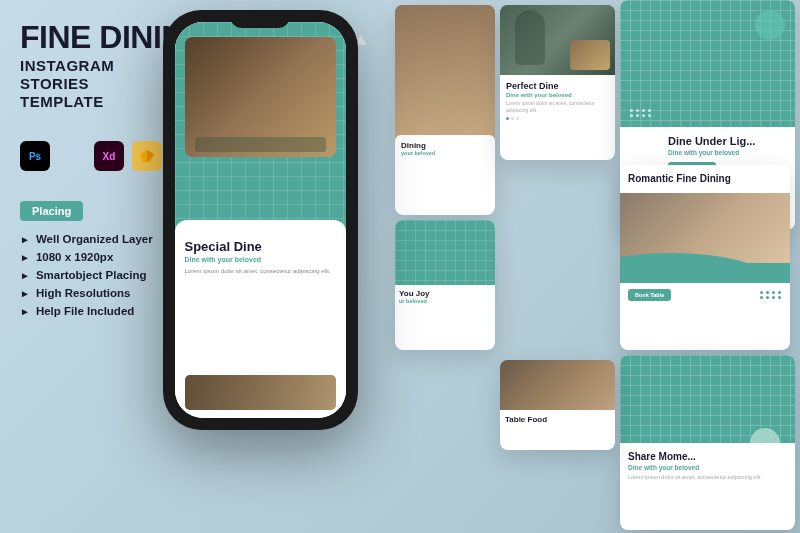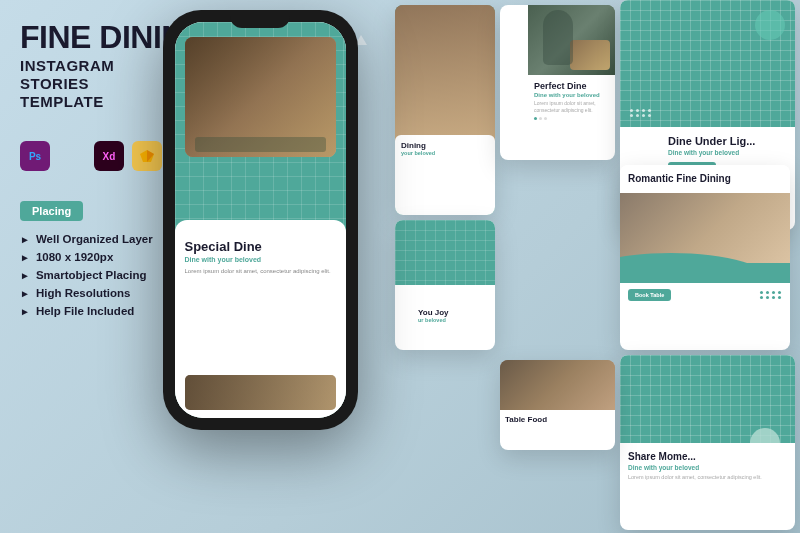--- a/index.html
+++ b/index.html
@@ -46,21 +46,21 @@
       width: 30px;
       height: 30px;
       border-radius: 6px;
       display: flex;
       align-items: center;
       justify-content: center;
       font-size: 10px;
       font-weight: 900;
       color: white;
     }
-    .ps-icon { background: #701a75; color: #31a8ff; }
+    .ps-icon { background: #000000; color: #31a8ff; }
     .xd-icon { background: #2d001d; color: #ff61f6; margin-left: 36px; }
     .sk-icon { background: #f7c950; color: white; }
     .fig-icon { background: #1e1e1e; color: #f24e1e; }
 
     
     .features-label {
       margin-top: 30px;
       display: inline-block;
       background: #4fa89a;
       color: white;
@@ -540,21 +540,21 @@
     }
     .card-7-grid {
       position: absolute;
       inset: 0;
       background-image: 
         linear-gradient(rgba(255,255,255,0.15) 1px, transparent 1px),
         linear-gradient(90deg, rgba(255,255,255,0.15) 1px, transparent 1px);
       background-size: 10px 10px;
     }
     .card-7-bottom {
-      padding: 23px;
+      padding: 4px;
     }
     .card-7-title {
       font-size: 8px;
       font-weight: 900;
       color: #1a1a2e;
     }
     .card-7-sub {
       font-size: 5.5px;
       color: #4fa89a;
       font-weight: 600;
@@ -687,21 +687,21 @@
 
           <div style="position:absolute;bottom:8px;left:10px;right:10px;height:35px;background:linear-gradient(135deg,#8a7a60,#c0a880);border-radius:5px;overflow:hidden;">
             <div style="position:absolute;inset:0;background:linear-gradient(to right,rgba(80,60,40,0.7),rgba(160,130,90,0.5));"></div>
           </div>
         </div>
       </div>
     </div>
   </div>
 </div>
 
-<div class="card card-1" style="z-index:3;padding-left:28px;">
+<div class="card card-1" style="z-index:3;">
   <div class="card-1-img">
     <div class="card-1-img-inner"></div>
     <div class="card-1-food-detail"></div>
 
     <div style="position:absolute;top:5px;left:15px;width:30px;height:55px;background:rgba(50,70,60,0.4);border-radius:15px 15px 5px 5px;"></div>
   </div>
   <div class="card-1-bottom">
     <div class="card-title-sm">Perfect Dine</div>
     <div class="card-subtitle-sm">Dine with your beloved</div>
     <div class="card-lorem-sm">Lorem ipsum dolor sit amet, consectetur adipiscing elit.</div>

